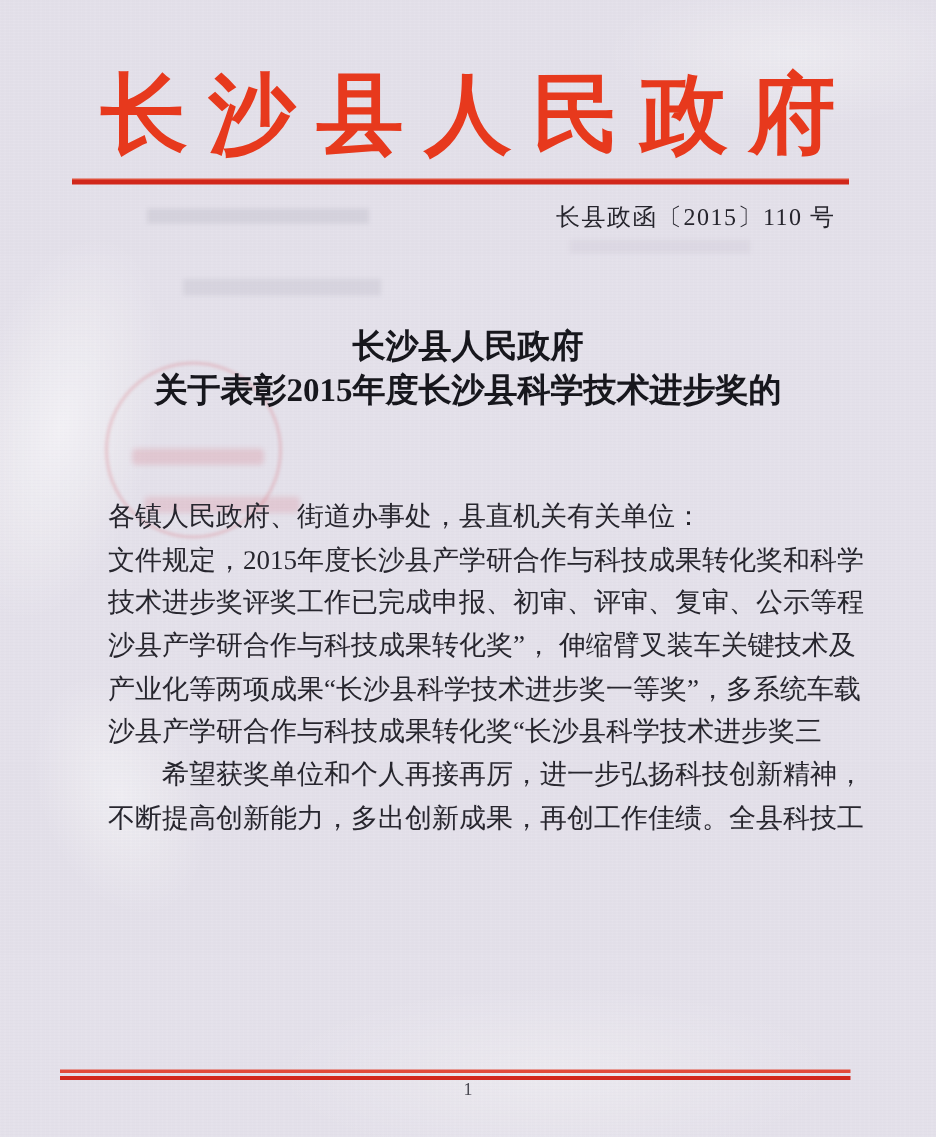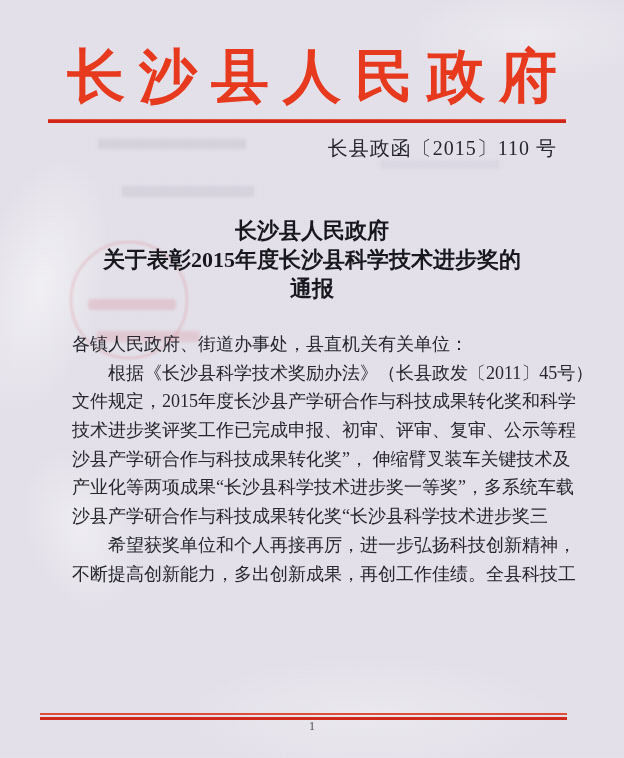--- a/index.html
+++ b/index.html
@@ -43,21 +43,21 @@
     color:var(--header_red);
     letter-spacing:14px;text-indent:14px;
     white-space:nowrap;
   }
   .top-rule{
     position:absolute;left:48px;top:119px;width:518px;height:4px;
     background:linear-gradient(to bottom,#e0503c 0 1px,var(--rule_red) 1px 4px);
   }
   .doc-number{
     position:absolute;top:135px;right:67px;
-    font-size:20px;color:#26252d;letter-spacing:1px;white-space:nowrap;margin-left:24px;
+    font-size:16px;color:#26252d;letter-spacing:1px;white-space:nowrap;margin-left:24px;
   }
 
   
   .smudge{position:absolute;pointer-events:none;filter:blur(1.5px);}
   .sm1{left:98px;top:139px;width:148px;height:10px;background:rgba(90,85,110,.10);}
   .sm2{left:122px;top:186px;width:132px;height:11px;background:rgba(90,85,110,.09);}
   .sm3{left:380px;top:160px;width:120px;height:9px;background:rgba(90,85,110,.05);}
 
   .seal{
     position:absolute;left:70px;top:241px;width:114px;height:114px;
@@ -116,26 +116,24 @@
   <div class="smudge sm2"></div>
   <div class="smudge sm3"></div>
 
   <div class="seal"></div>
   <div class="seal-text st1"></div>
   <div class="seal-text st2"></div>
 
   <div class="doc-title">
     <div class="t-line">长沙县人民政府</div>
     <div class="t-line">关于表彰2015年度长沙县科学技术进步奖的</div>
-    <div class="t-line">通报</div>
   </div>
 
   <div class="body-text">
     <div class="b-line">各镇人民政府、街道办事处，县直机关有关单位：</div>
-    <div class="b-line indent">根据《长沙县科学技术奖励办法》（长县政发〔2011〕45号）</div>
     <div class="b-line">文件规定，2015年度长沙县产学研合作与科技成果转化奖和科学</div>
     <div class="b-line">技术进步奖评奖工作已完成申报、初审、评审、复审、公示等程</div>
     <div class="b-line">沙县产学研合作与科技成果转化奖”， 伸缩臂叉装车关键技术及</div>
     <div class="b-line">产业化等两项成果“长沙县科学技术进步奖一等奖”，多系统车载</div>
     <div class="b-line">沙县产学研合作与科技成果转化奖“长沙县科学技术进步奖三</div>
     <div class="b-line indent">希望获奖单位和个人再接再厉，进一步弘扬科技创新精神，</div>
     <div class="b-line">不断提高创新能力，多出创新成果，再创工作佳绩。全县科技工</div>
   </div>
 
   <div class="footer-rule"></div>

